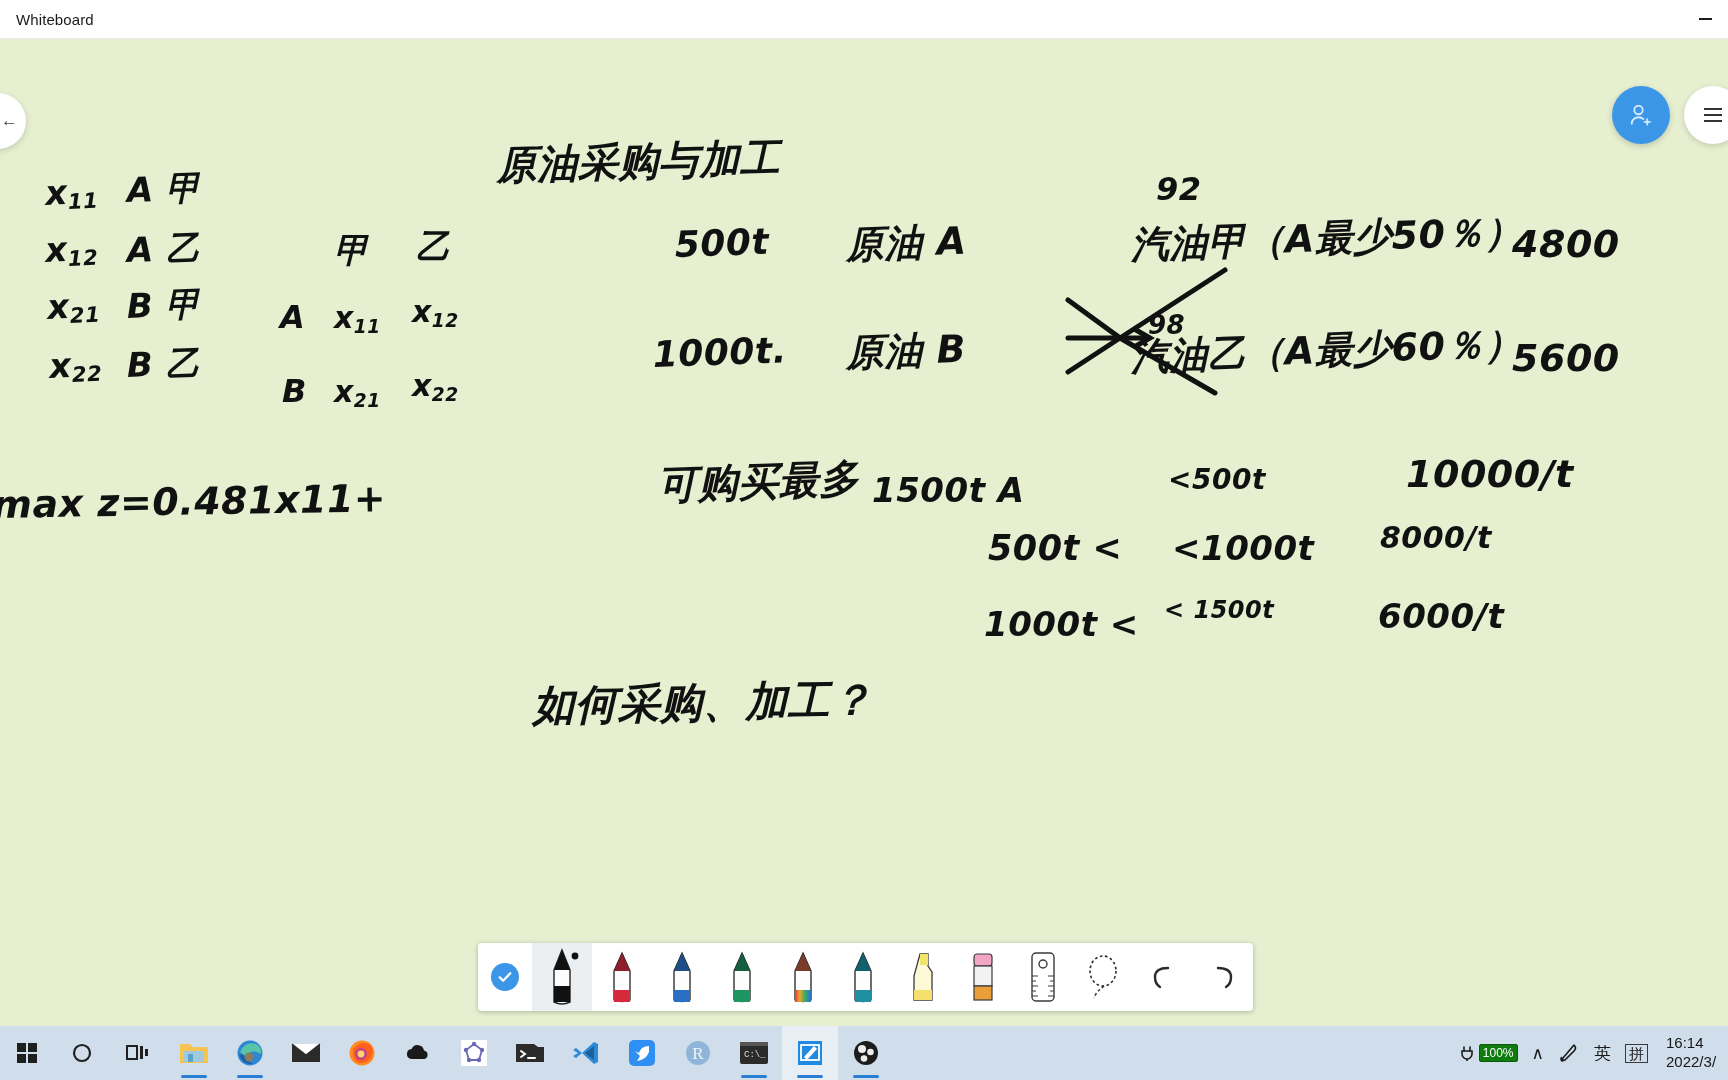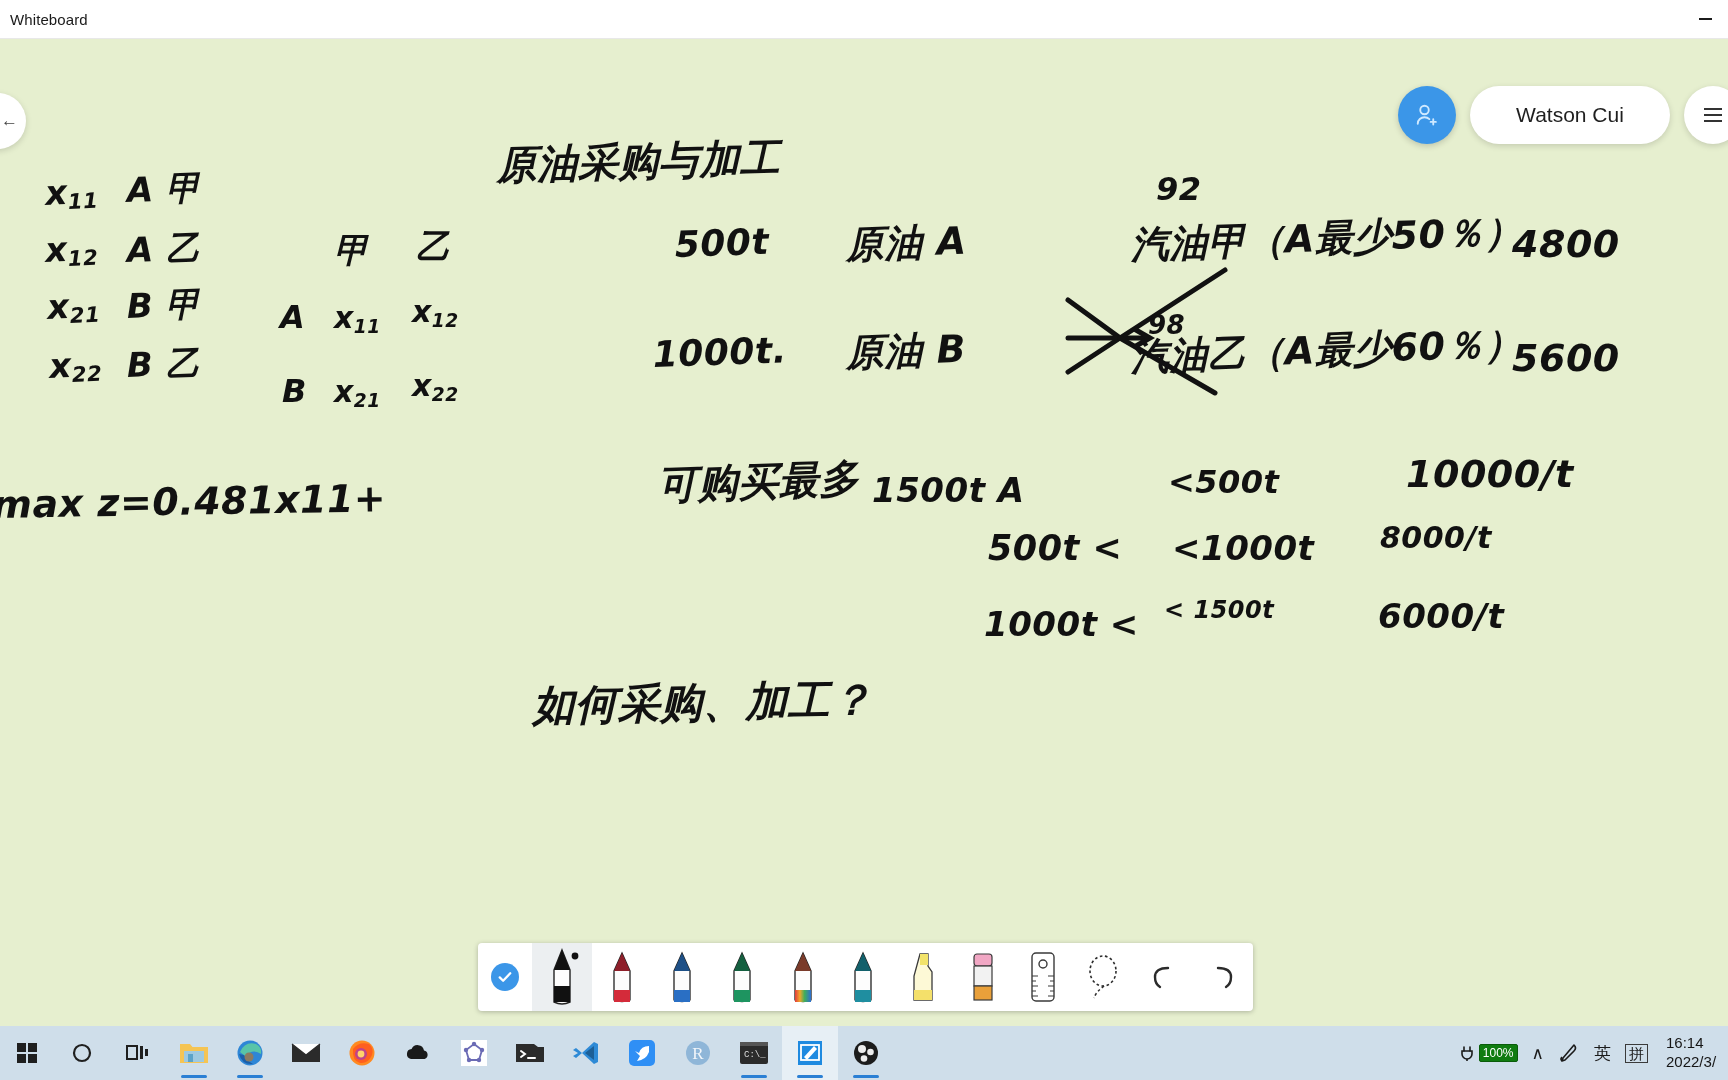--- a/index.html
+++ b/index.html
@@ -24,21 +24,21 @@
     width: 1728px; height: 38px;
     background: #ffffff;
     border-bottom: 1px solid #e8e8e8;
     display: flex;
     align-items: center;
     z-index: 40;
   }
   .titlebar .app-title {
     font-size: 15px;
     color: #1a1a1a;
-    margin-left: 10px;
+    margin-left: 16px;
     letter-spacing: 0.1px;
     white-space: nowrap;
   }
   .titlebar .win-controls {
     margin-left: auto;
     display: flex;
     align-items: center;
     height: 38px;
   }
   .win-btn {
@@ -267,23 +267,20 @@
     </div>
 
     <div class="top-right">
       <div class="invite-btn">
         <svg width="30" height="30" viewBox="0 0 24 24">
           <circle cx="10" cy="8" r="3.4" fill="none" stroke="#cfe9ff" stroke-width="1.5"></circle>
           <path d="M4.6 19c0-3.2 2.5-5.2 5.4-5.2 1.5 0 2.9.5 3.9 1.5" fill="none" stroke="#cfe9ff" stroke-width="1.5" stroke-linecap="round"></path>
           <path d="M17 15.4v4.2M14.9 17.5h4.2" stroke="#cfe9ff" stroke-width="1.5" stroke-linecap="round"></path>
         </svg>
       </div>
-      <div class="user-pill">
-        <span>Watson Cui</span>
-      </div>
       <div class="menu-pill">
         <span class="hamburger">
           <i></i>
             <i></i>
             <i></i>
         </span>
       </div>
     </div>
 
     <svg class="arrows">
@@ -333,21 +330,21 @@
 
     <div class="ink hand" style="left:1148px; top:272px; font-size:26px;">98</div>
     <div class="ink hand" style="left:1130px; top:294px; font-size:38px; transform:rotate(-2deg);">汽油乙（A最少60％）</div>
     <div class="ink hand" style="left:1512px; top:298px; font-size:38px;">5600</div>
 
     <div class="ink hand" style="left:-8px; top:445px; font-size:38px; transform:rotate(-1deg);">max   z=0.481x11+</div>
 
     <div class="ink hand" style="left:656px; top:420px; font-size:40px; transform:rotate(-2deg);">可购买最多</div>
     <div class="ink hand" style="left:872px; top:432px; font-size:34px;">1500t A</div>
 
-    <div class="ink hand" style="left:1168px; top:425px; font-size:32px;">&lt;500t</div>
+    <div class="ink hand" style="left:1168px; top:425px; font-size:28px;">&lt;500t</div>
     <div class="ink hand" style="left:1406px; top:414px; font-size:38px;font-style:italic;">10000/t</div>
 
     <div class="ink hand" style="left:988px; top:490px; font-size:35px;">500t &lt;</div>
     <div class="ink hand" style="left:1172px; top:490px; font-size:34px;">&lt;1000t</div>
     <div class="ink hand" style="left:1380px; top:482px; font-size:30px;">8000/t</div>
 
     <div class="ink hand" style="left:984px; top:566px; font-size:34px;">1000t &lt;</div>
     <div class="ink hand" style="left:1164px; top:558px; font-size:24px;">&lt; 1500t</div>
     <div class="ink hand" style="left:1378px; top:558px; font-size:34px;">6000/t</div>
 

